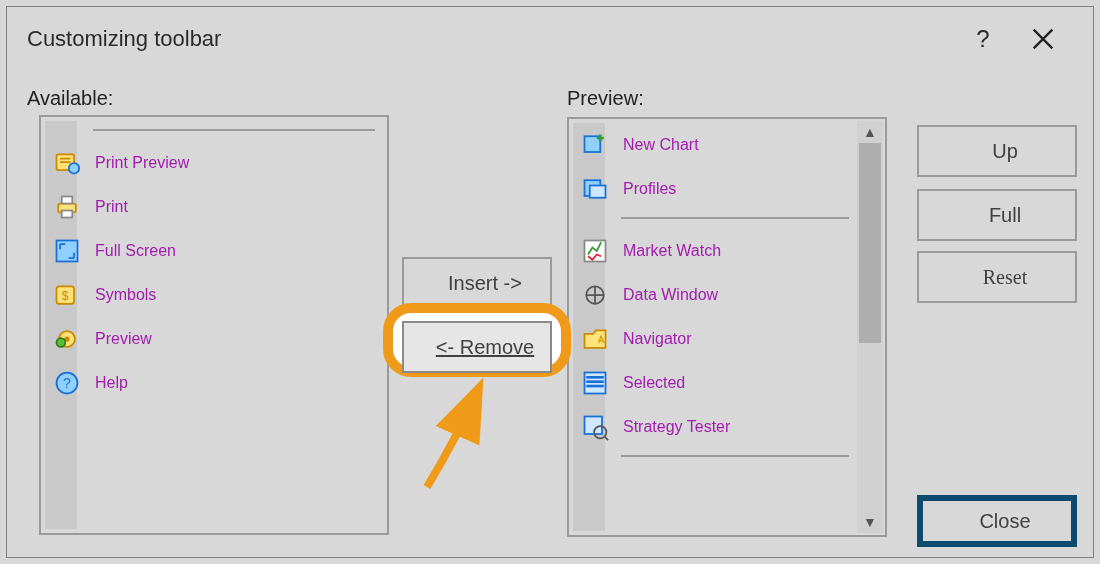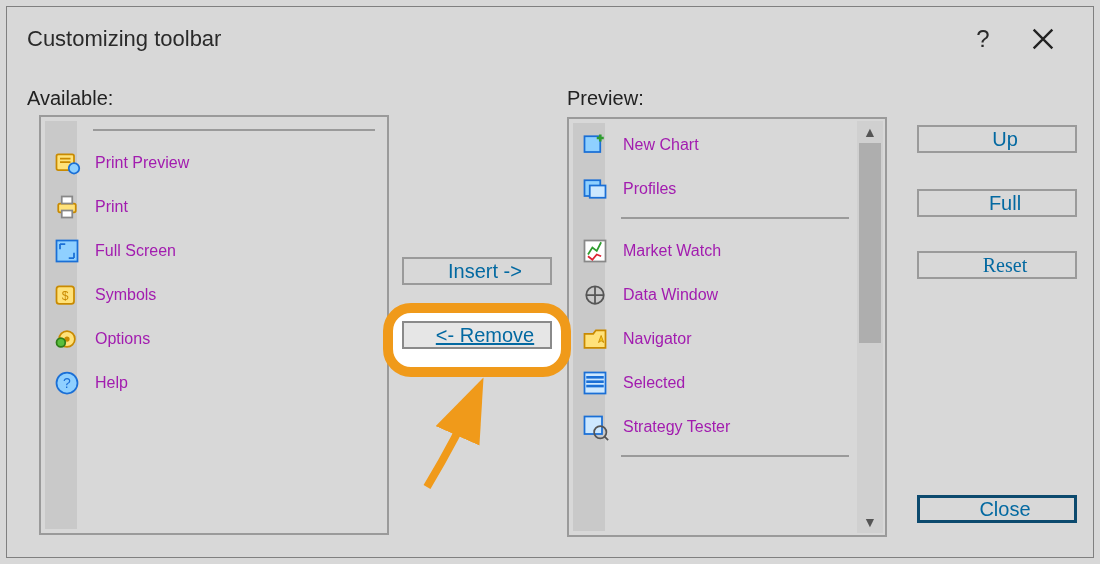--- a/index.html
+++ b/index.html
@@ -91,25 +91,25 @@
   .sep {
     height: 2px;
     background: #9a9a9a;
     margin: 6px 8px 10px 48px;
   }
 
   
   .mid-btn, .side-btn {
     position: absolute;
     width: 150px;
-    height: 28px;
+    height: 52px;
     background: #d8d8d8;
     border: 2px solid #9a9a9a;
     font-size: 20px;
-    color: #0369a1;
+    color: #404040;
     display: flex;
     align-items: center;
     justify-content: center;
     box-sizing: border-box;
     cursor: pointer;
     padding-left: 16px;
   }
   #btn-insert { left: 375px; top: 170px; }
   #btn-remove { left: 375px; top: 234px;
      
@@ -123,21 +123,21 @@
     background: #fff;
     box-sizing: border-box;
     z-index: 5;
   }
   #btn-remove { z-index: 6; background: #e6e6e6; border-color: #8a8a8a; text-decoration: underline; }
 
   
   #btn-up    { left: 890px; top: 38px;  width: 160px; }
   #btn-down  { left: 890px; top: 102px; width: 160px; }
   #btn-reset { left: 890px; top: 164px; width: 160px; font-family: Liberation Serif, serif; }
-  #btn-close { left: 890px; top: 408px; width: 160px; border: 3px solid #0c4a6e; }
+  #btn-close { left: 890px; top: 408px; width: 160px; border: 6px solid #0c4a6e; }
 
   
   .scrollbar {
     position: absolute;
     right: 2px; top: 2px; bottom: 2px;
     width: 26px;
     background: #d0d0d0;
   }
   .scrollbar .thumb {
     position: absolute;
@@ -234,21 +234,21 @@
               <span class="lbl">Symbols</span>
             </div>
             <div class="item">
               <span class="icon-slot">
                 <svg viewBox="0 0 32 32">
                   <circle cx="16" cy="16" r="9" fill="#ffe27a" stroke="#c98a00" stroke-width="2"></circle>
                   <circle cx="16" cy="16" r="3" fill="#c98a00"></circle>
                   <circle cx="9" cy="20" r="5" fill="#5abf3c" stroke="#2f7d18" stroke-width="2"></circle>
                 </svg>
               </span>
-              <span class="lbl">Options</span>
+              <span class="lbl">Preview</span>
             </div>
             <div class="item">
               <span class="icon-slot">
                 <svg viewBox="0 0 32 32">
                   <circle cx="16" cy="16" r="12" fill="#8fd0ff" stroke="#1a6fd6" stroke-width="2"></circle>
                   <text x="16" y="22" font-size="16" text-anchor="middle" fill="#1a6fd6">?</text>
                 </svg>
               </span>
               <span class="lbl">Help</span>
             </div>

